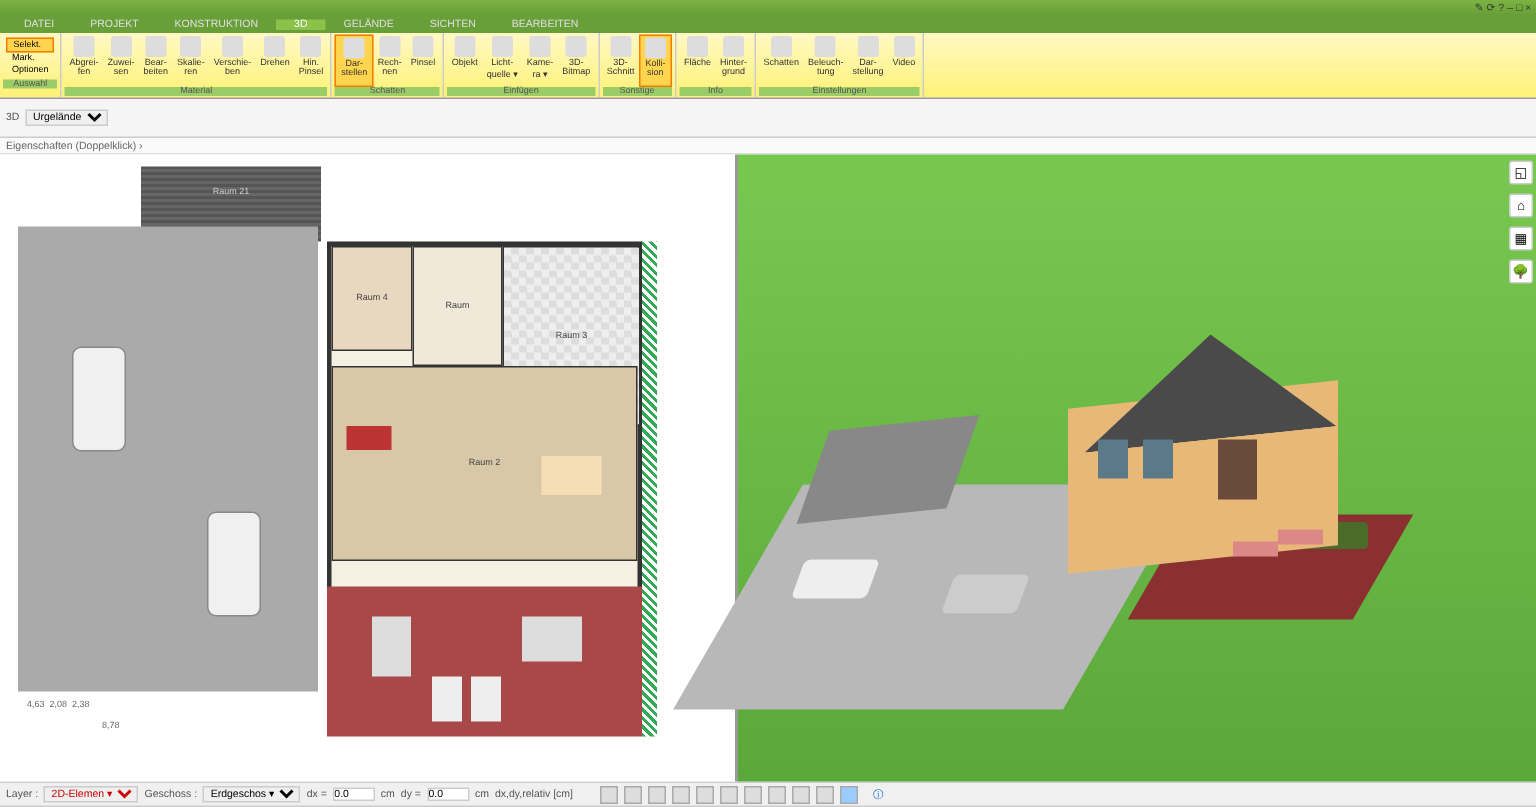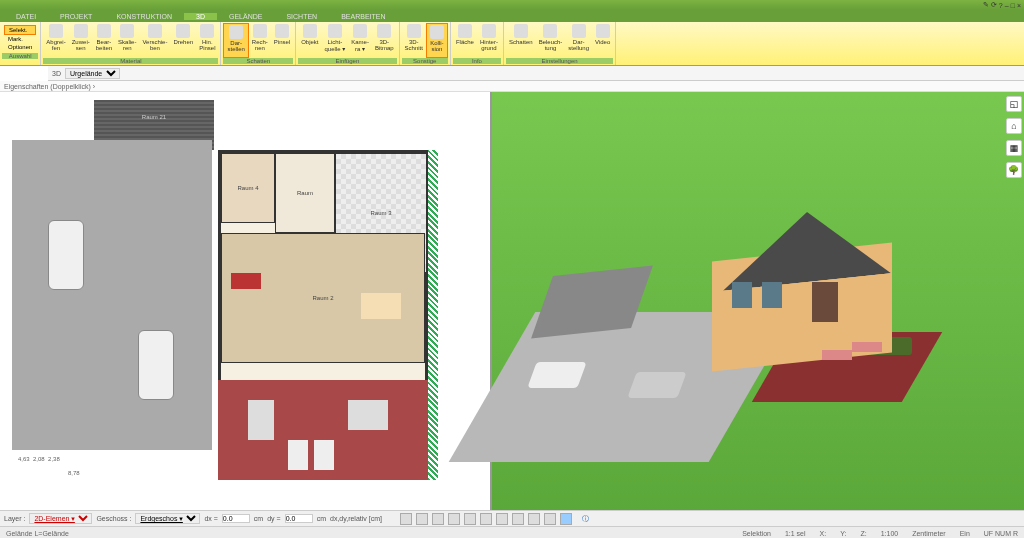--- a/index.html
+++ b/index.html
@@ -15,21 +15,21 @@
 .ribbon { height: 44px; background: linear-gradient(to bottom, #fff9c4, #fff176); display: flex; border-bottom: 1px solid #999; }
 .ribbon-section { display: flex; flex-direction: column; border-right: 1px solid #ccc; padding: 1px 2px; }
 .ribbon-buttons { display: flex; flex: 1; }
 .ribbon-btn { display: flex; flex-direction: column; align-items: center; padding: 1px 3px; cursor: pointer; font-size: 6px; color: #333; }
 .ribbon-btn.active { background: #ffd54f; border: 1px solid #f57c00; }
 .ribbon-icon { width: 14px; height: 14px; background: #ddd; border-radius: 2px; margin-bottom: 1px; }
 .ribbon-label { font-size: 6px; text-align: center; color: #555; background: #9ccc65; padding: 0 4px; }
 .ribbon-firstcol { display: flex; flex-direction: column; justify-content: center; padding: 2px; font-size: 6px; }
 .ribbon-firstcol div { padding: 1px 4px; cursor: pointer; }
 
-.subbar { height: 15px; background: #f5f5f5; border-bottom: 1px solid #ccc; display: flex; align-items: center; padding: 0 4px; font-size: 7px; color: #555; margin-left: 48px; }
+.subbar { height: 26px; background: #f5f5f5; border-bottom: 1px solid #ccc; display: flex; align-items: center; padding: 0 4px; font-size: 7px; color: #555; }
 .subbar select { font-size: 7px; border: 1px solid #ccc; margin: 0 4px; }
 
 .propsbar { height: 11px; background: #fafafa; border-bottom: 1px solid #ddd; font-size: 7px; padding: 0 4px; color: #666; display: flex; align-items: center; }
 
 .workspace { display: flex; height: 418px; }
 .pane-2d { width: 492px; background: #fff; position: relative; border-right: 2px solid #999; overflow: hidden; }
 .pane-3d { flex: 1; background: linear-gradient(to bottom, #78c850 0%, #5ba83a 100%); position: relative; }
 
 
 .floorplan { position: absolute; inset: 8px; }
@@ -47,21 +47,21 @@
 .drive3d { position: absolute; left: 0; top: 220px; width: 260px; height: 150px; background: #b8b8b8; transform: skewX(-30deg); }
 .car3d { position: absolute; width: 50px; height: 26px; background: #eee; border-radius: 4px; transform: skewX(-20deg); }
 .terrace3d { position: absolute; left: 280px; top: 240px; width: 150px; height: 70px; background: #8b3030; transform: skewX(-30deg); }
 .hedge3d { position: absolute; left: 220px; top: 245px; width: 200px; height: 18px; background: #4a6b2a; border-radius: 3px; }
 
 .side-tools { position: absolute; right: 2px; top: 4px; display: flex; flex-direction: column; gap: 6px; }
 .side-tool { width: 16px; height: 16px; background: #fff; border: 1px solid #ccc; border-radius: 2px; cursor: pointer; display: flex; align-items: center; justify-content: center; font-size: 9px; }
 
 .bottombar { height: 16px; background: #f0f0f0; border-top: 1px solid #ccc; display: flex; align-items: center; padding: 0 4px; font-size: 7px; color: #555; gap: 4px; }
 .bottombar input { width: 28px; font-size: 7px; border: 1px solid #ccc; }
-.bottombar select { font-size: 7px; border: 1px solid #ccc; text-decoration: underline; }
+.bottombar select { font-size: 7px; border: 1px solid #ccc; }
 .btool { width: 12px; height: 12px; background: #ddd; border: 1px solid #aaa; cursor: pointer; }
 
 .statusbar { height: 13px; background: #ececec; border-top: 1px solid #ccc; display: flex; align-items: center; justify-content: space-between; padding: 0 6px; font-size: 7px; color: #666; }
 .statusbar .right { display: flex; gap: 14px; }
 </style>
 </head>
 <body>
 
 <div class="titlebar">
   <span>✎</span>

